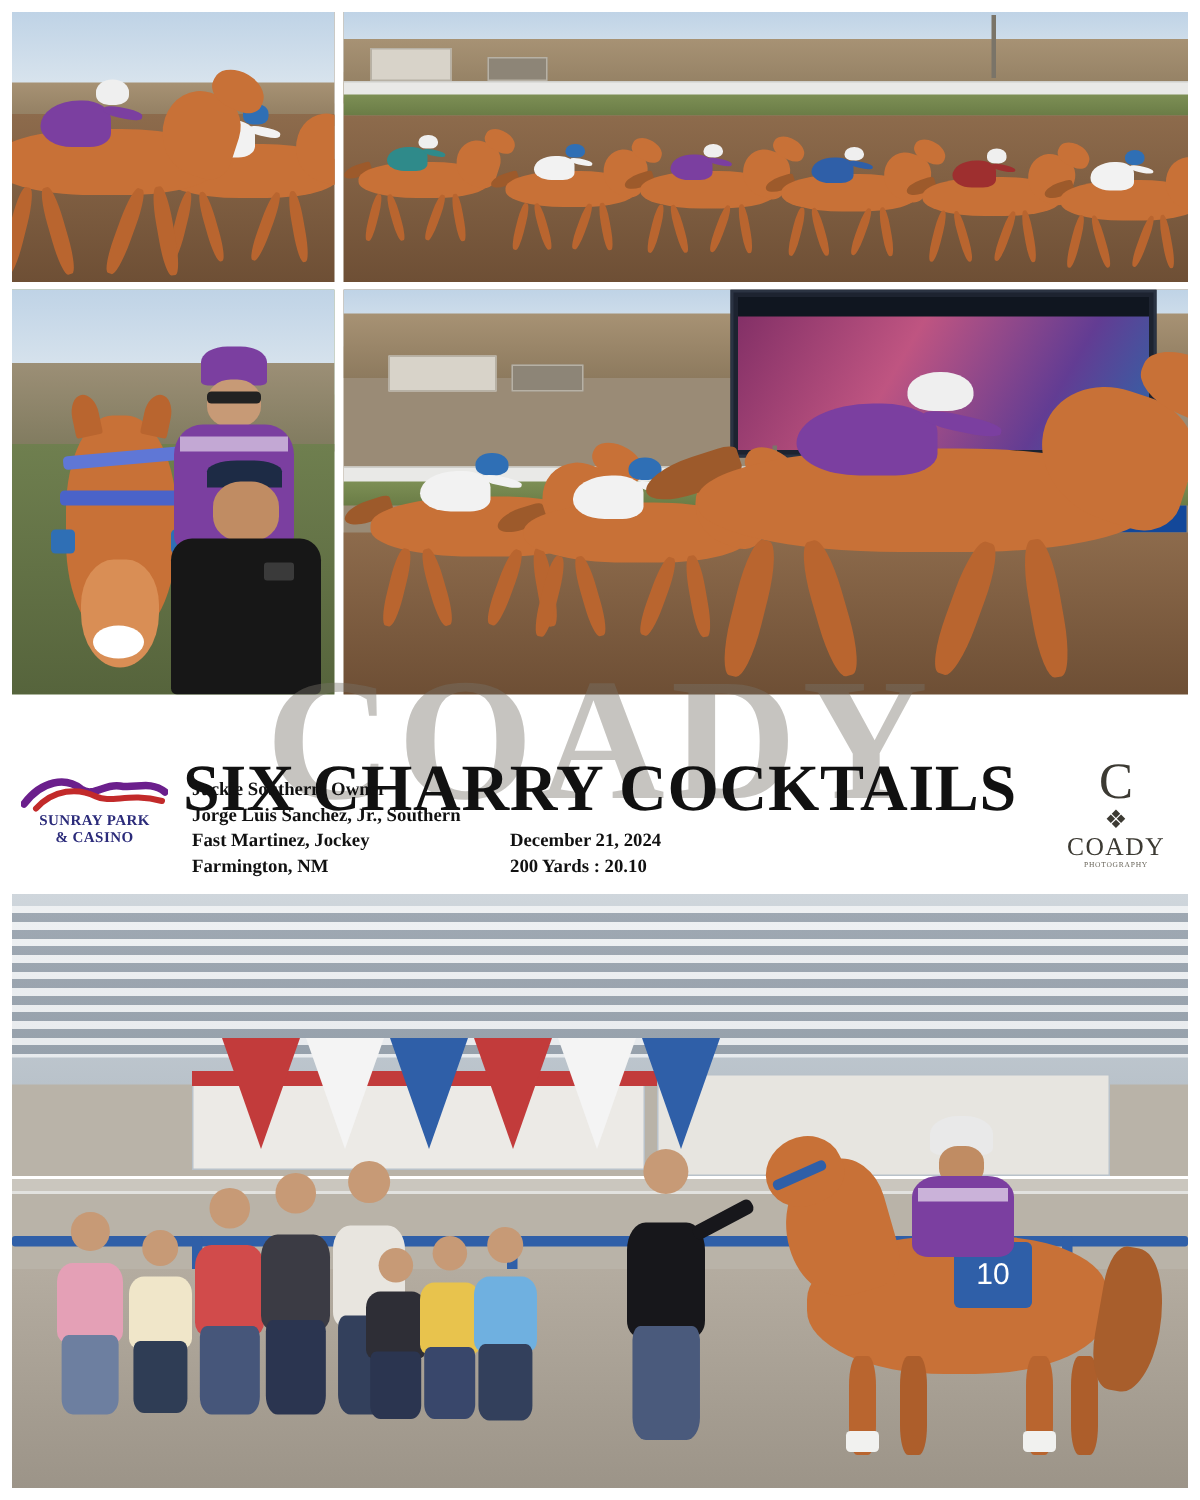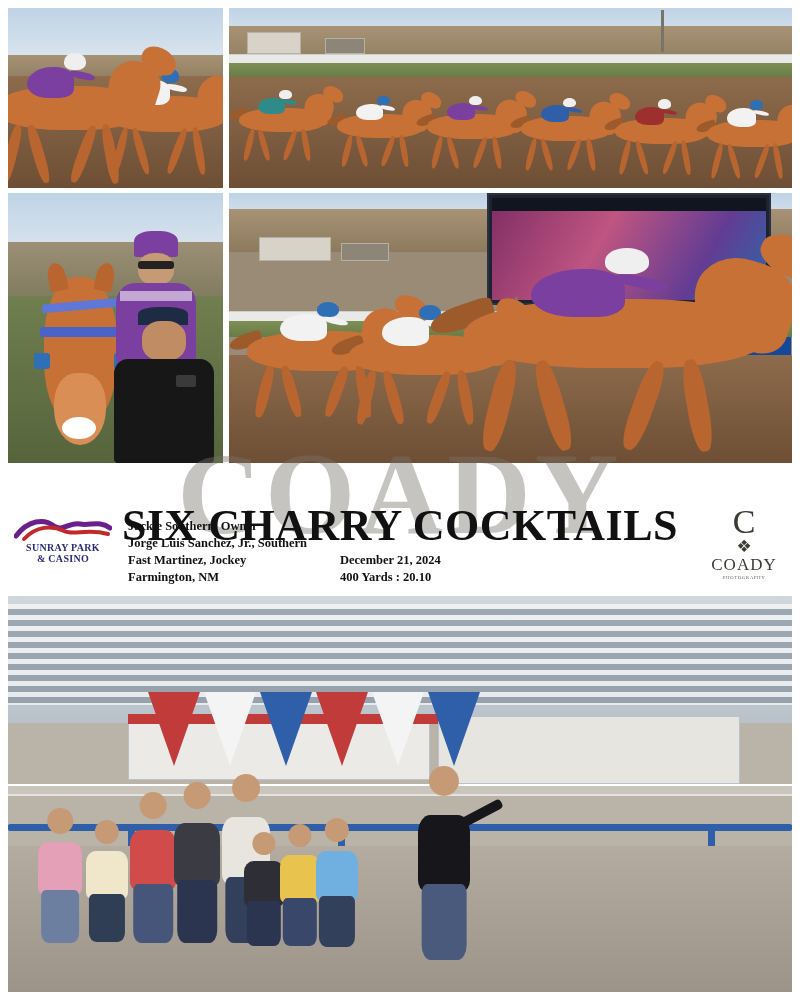--- a/index.html
+++ b/index.html
@@ -645,21 +645,21 @@
 
   <div class="details col-left">
     <div>Jackie Southern, Owner</div>
     <div>Jorge Luis Sanchez, Jr., Southern</div>
     <div>Fast Martinez, Jockey</div>
     <div>Farmington, NM</div>
   </div>
 
   <div class="details col-mid">
     <div>December 21, 2024</div>
-    <div>400 Yards  : 20.10</div>
+    <div>200 Yards  : 20.10</div>
   </div>
 
 
   <div class="coady-logo">
     <div class="c-glyph">C</div>
     <div class="c-mark">❖</div>
     <div class="c-word">COADY</div>
     <div class="c-sub">PHOTOGRAPHY</div>
   </div>
 
@@ -730,15 +730,42 @@
       <div class="legs" style="background:#33405c;"></div>
     </div>
 
     <div class="person" style="left:410px; bottom:36px; width:52px; height:190px;">
       <div class="head" style="background:#c79a76;"></div>
       <div class="torso" style="background:#17171b;"></div>
       <div class="legs" style="background:#4a5a7c;"></div>
       <div style="position:absolute; right:-34px; top:22%; width:44px; height:10px; background:#17171b; border-radius:4px; transform:rotate(-28deg);"></div>
     </div>
 
+    <div style="position:absolute; left:500px; bottom:14px; width:280px; height:250px;">
+
+      <div style="position:absolute; left:30px; top:96px; width:200px; height:92px; background:#c87137; border-radius:46% 40% 44% 46%;"></div>
+
+      <div style="position:absolute; left:16px; top:46px; width:70px; height:90px; background:#c87137; border-radius:60% 40% 30% 50%; transform:rotate(-16deg);"></div>
+      <div style="position:absolute; left:2px; top:30px; width:52px; height:46px; background:#c87137; border-radius:50% 50% 40% 50%; transform:rotate(-26deg);"></div>
+      <div style="position:absolute; left:6px; top:52px; width:38px; height:7px; background:#2f5fa8; border-radius:3px; transform:rotate(-24deg);"></div>
+
+      <div style="position:absolute; left:58px; top:176px; width:18px; height:66px; background:#b9652f; border-radius:30%;"></div>
+      <div style="position:absolute; left:92px; top:176px; width:18px; height:66px; background:#ad5e2b; border-radius:30%;"></div>
+      <div style="position:absolute; left:176px; top:176px; width:18px; height:66px; background:#b9652f; border-radius:30%;"></div>
+      <div style="position:absolute; left:206px; top:176px; width:18px; height:66px; background:#ad5e2b; border-radius:30%;"></div>
+
+      <div style="position:absolute; left:56px; top:226px; width:22px; height:14px; background:#f1f1ef; border-radius:3px;"></div>
+      <div style="position:absolute; left:174px; top:226px; width:22px; height:14px; background:#f1f1ef; border-radius:3px;"></div>
+
+      <div style="position:absolute; left:224px; top:104px; width:42px; height:96px; background:#a85e2c; border-radius:30% 60% 50% 40%; transform:rotate(10deg);"></div>
+
+      <div style="position:absolute; left:128px; top:100px; width:52px; height:44px; background:#2f5fa8; border-radius:4px; color:#fff; font-family:'Liberation Sans',sans-serif; font-size:20px; display:flex; align-items:center; justify-content:center;">10</div>
+
+      <div style="position:absolute; left:96px; top:16px; width:76px; height:92px;">
+        <div style="position:absolute; left:16px; top:0; width:42px; height:26px; background:#e9e9e9; border-radius:46% 46% 18% 18%;"></div>
+        <div style="position:absolute; left:22px; top:20px; width:30px; height:26px; background:#c08c63; border-radius:42%;"></div>
+        <div style="position:absolute; left:4px; top:40px; width:68px; height:54px; background:#7b3fa0; border-radius:26% 26% 16% 16%;"></div>
+        <div style="position:absolute; left:8px; top:48px; width:60px; height:9px; background:#ffffff; opacity:.6;"></div>
+      </div>
+    </div>
   </div>
 
 </div>
 
 </body></html>

